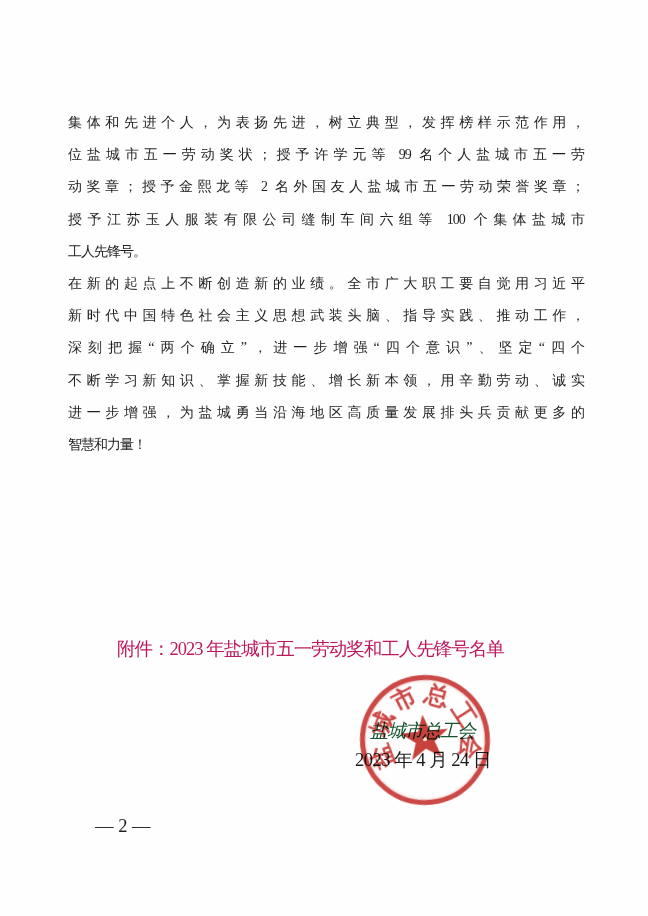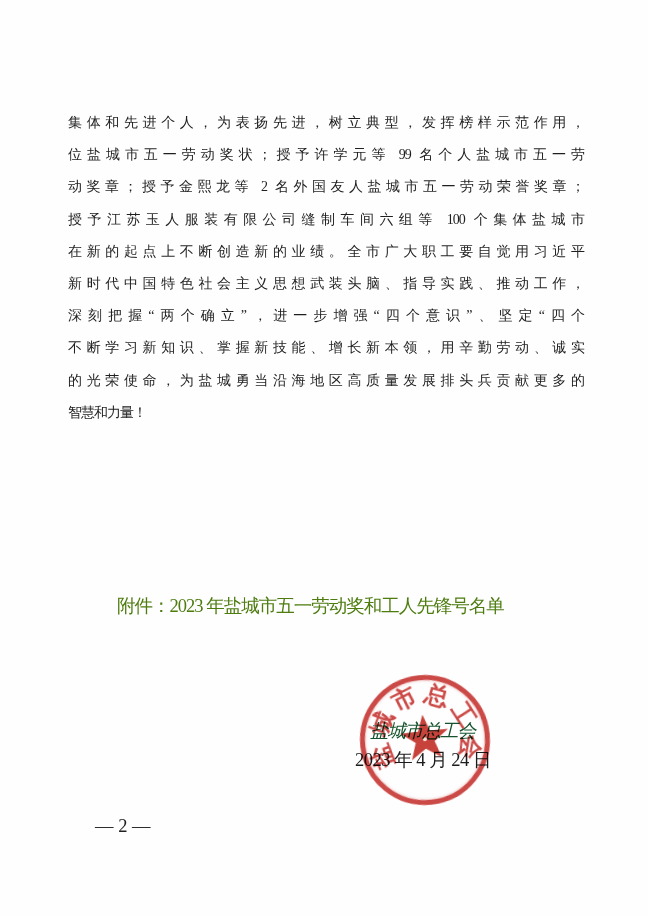--- a/index.html
+++ b/index.html
@@ -31,24 +31,24 @@
     height: 32.2px;
   }
   .line.para-end {
     text-align-last: left;
   }
   .line.indent {
     padding-left: 44px;
   }
   .attachment {
     position: absolute;
-    left: 68px; top: 590px; width: 516px;
+    left: 68px; top: 633px; width: 516px;
     padding-left: 49px;
     box-sizing: border-box;
-    color: #4d7c0f;
+    color: #be185d;
     font-size: 18.5px;
     letter-spacing: -1px;
     line-height: 32.2px;
     white-space: nowrap;
     filter: blur(0.3px);
   }
   
   .signature-org {
     position: absolute;
     left: 370px; top: 715px;
@@ -130,25 +130,26 @@
 </head>
 <body>
 
 <div class="page">
 
   <div class="body-text">
     <div class="line">集体和先进个人，为表扬先进，树立典型，发挥榜样示范作用，</div>
     <div class="line">位盐城市五一劳动奖状；授予许学元等 99 名个人盐城市五一劳</div>
     <div class="line">动奖章；授予金熙龙等 2 名外国友人盐城市五一劳动荣誉奖章；</div>
     <div class="line">授予江苏玉人服装有限公司缝制车间六组等 100 个集体盐城市</div>
+    <div class="line para-end">工人先锋号。</div>
     <div class="line">在新的起点上不断创造新的业绩。全市广大职工要自觉用习近平</div>
     <div class="line">新时代中国特色社会主义思想武装头脑、指导实践、推动工作，</div>
     <div class="line">深刻把握“两个确立”，进一步增强“四个意识”、坚定“四个</div>
     <div class="line">不断学习新知识、掌握新技能、增长新本领，用辛勤劳动、诚实</div>
-    <div class="line">的光荣使命，为盐城勇当沿海地区高质量发展排头兵贡献更多的</div>
+    <div class="line">进一步增强，为盐城勇当沿海地区高质量发展排头兵贡献更多的</div>
     <div class="line para-end">智慧和力量！</div>
   </div>
 
   <div class="attachment">附件：2023 年盐城市五一劳动奖和工人先锋号名单</div>
 
   <div class="signature-org">盐城市总工会</div>
   <div class="signature-date">2023 年 4 月 24 日</div>
 
   <div class="seal">
     <div class="seal-ring"></div>

